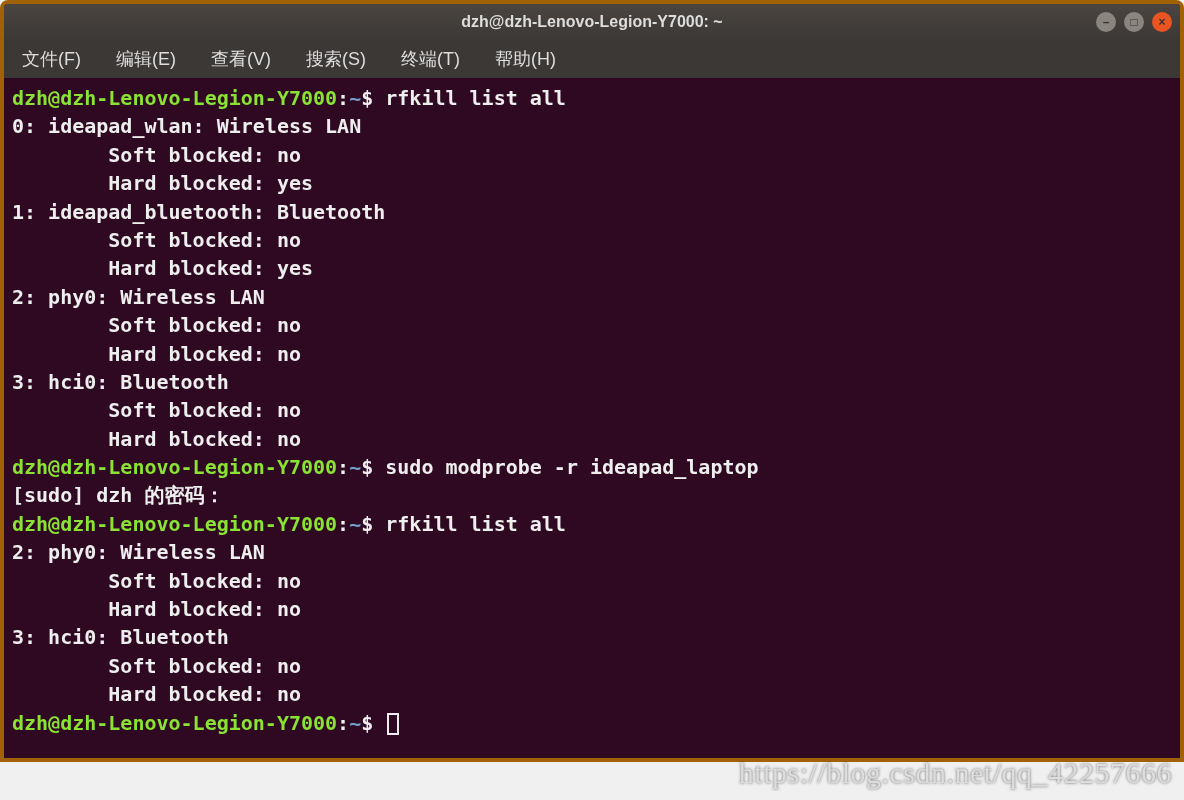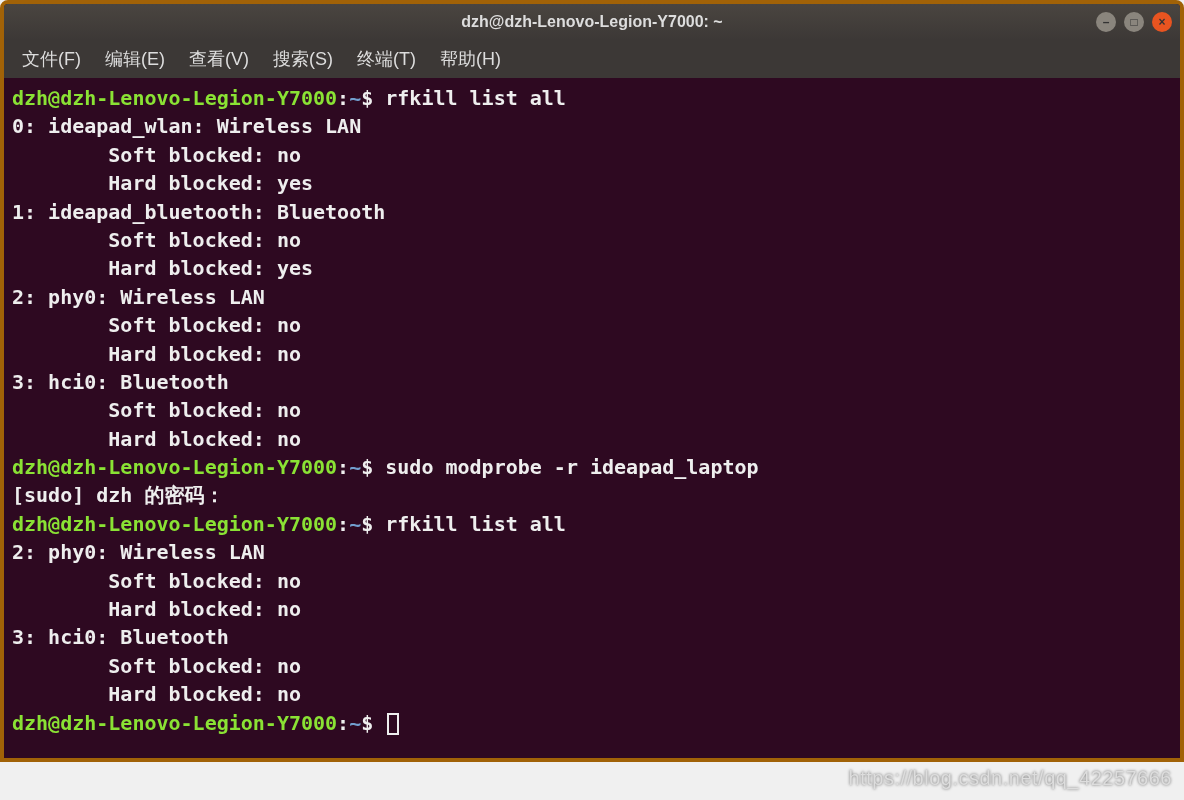--- a/index.html
+++ b/index.html
@@ -48,21 +48,21 @@
     }
     .win-min { background: #8a857d; }
     .win-max { background: #8a857d; }
     .win-close { background: #e95420; }
     .menubar {
       background: #3c3836;
       height: 38px;
       display: flex;
       align-items: center;
       padding: 0 10px;
-      gap: 8px;
+      gap: 19px;
       color: #ddd;
       font-size: 18px;
     }
     .menu-item {
       padding: 4px 8px;
       cursor: pointer;
     }
     .terminal-body {
       background: #2e0921;
       padding: 6px 8px;
@@ -85,23 +85,23 @@
       width: 12px;
       height: 22px;
       border: 2px solid #eee;
       vertical-align: text-bottom;
       margin-left: 2px;
     }
     .watermark {
       position: absolute;
       bottom: 10px;
       right: 12px;
-      font-size: 20px;
+      font-size: 30px;
       color: #ddd;
-      font-family: Liberation Sans, sans-serif;
+      font-family: Liberation Serif, serif;
       text-shadow: 0 0 3px rgba(0,0,0,0.6);
       pointer-events: none;
       letter-spacing: 0.5px;
       margin-top: 31px;
     }
   </style>
 </head>
 <body>
 
 <div class="window">

